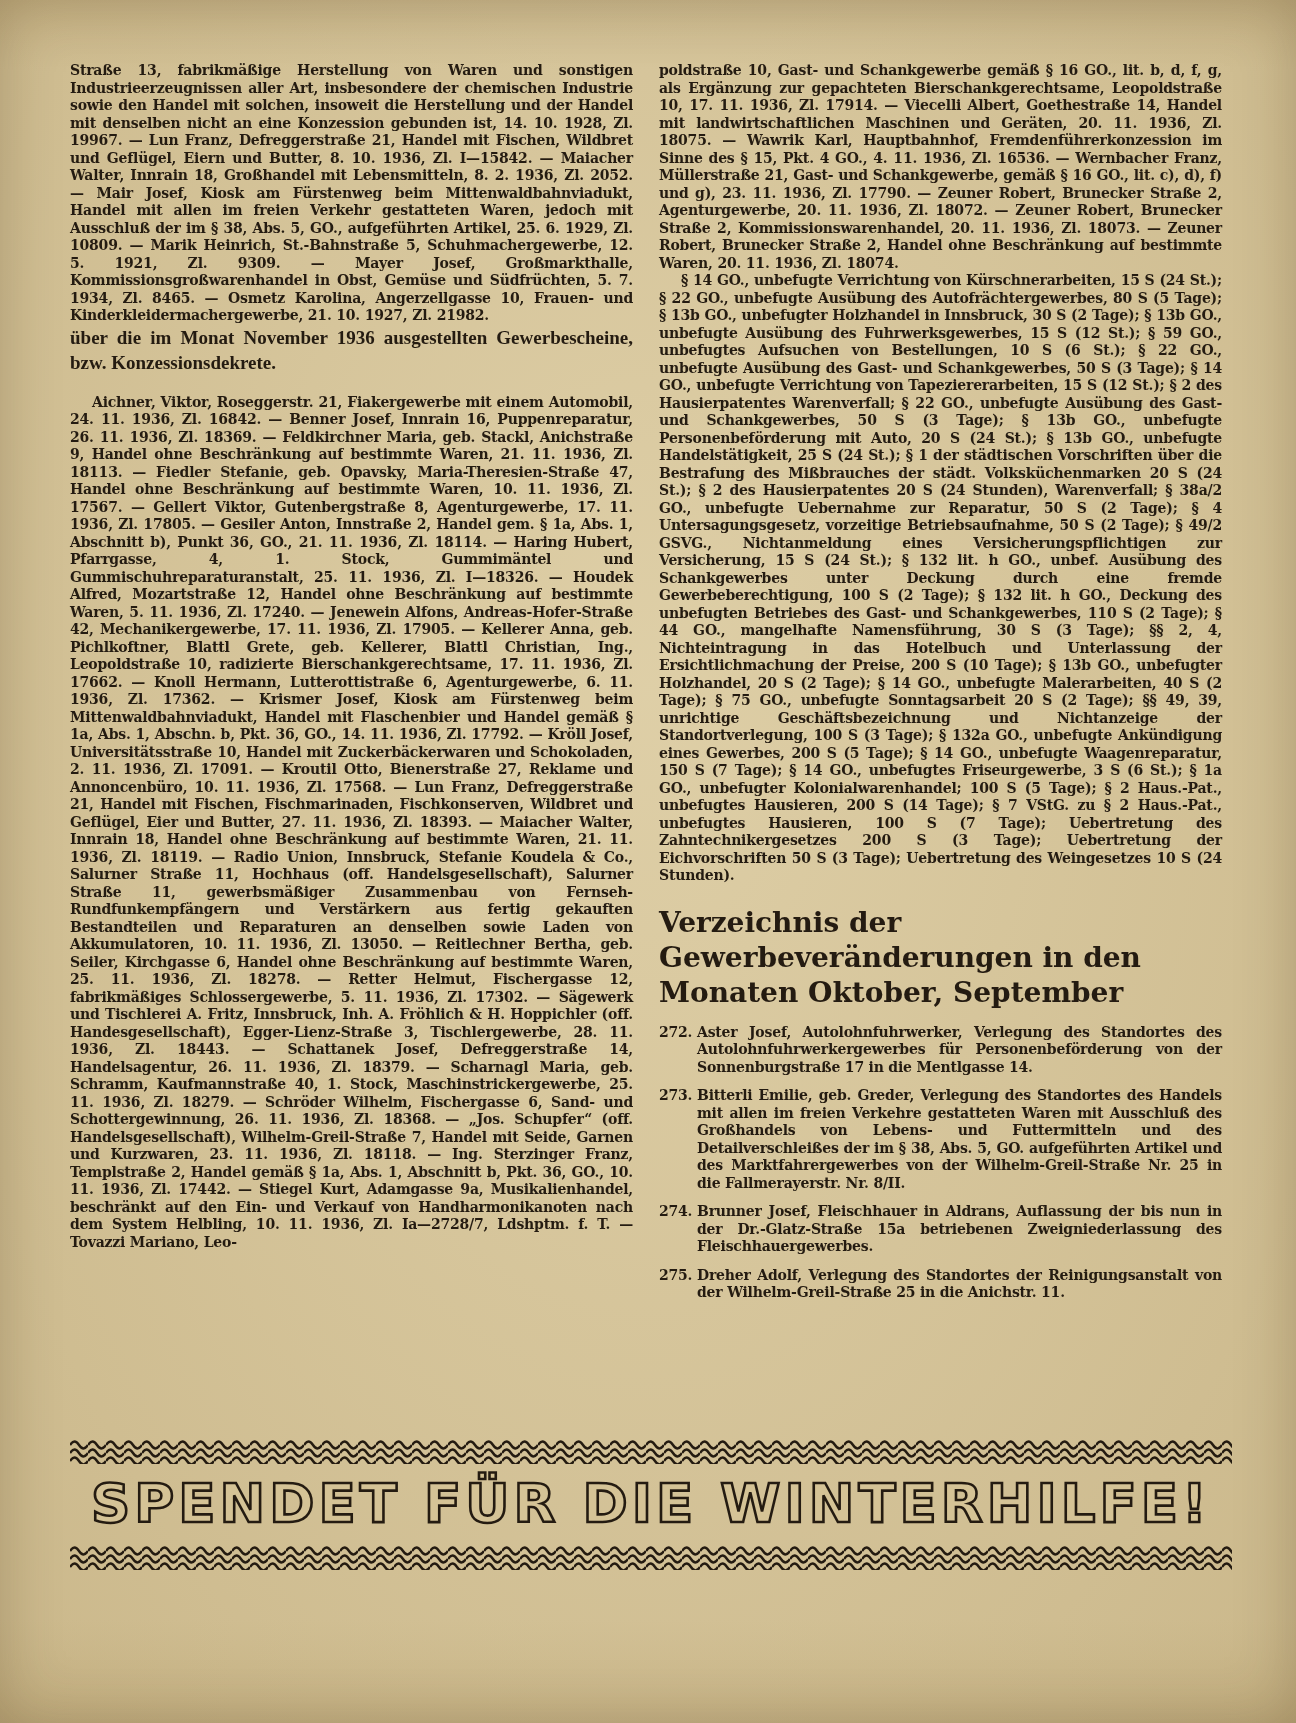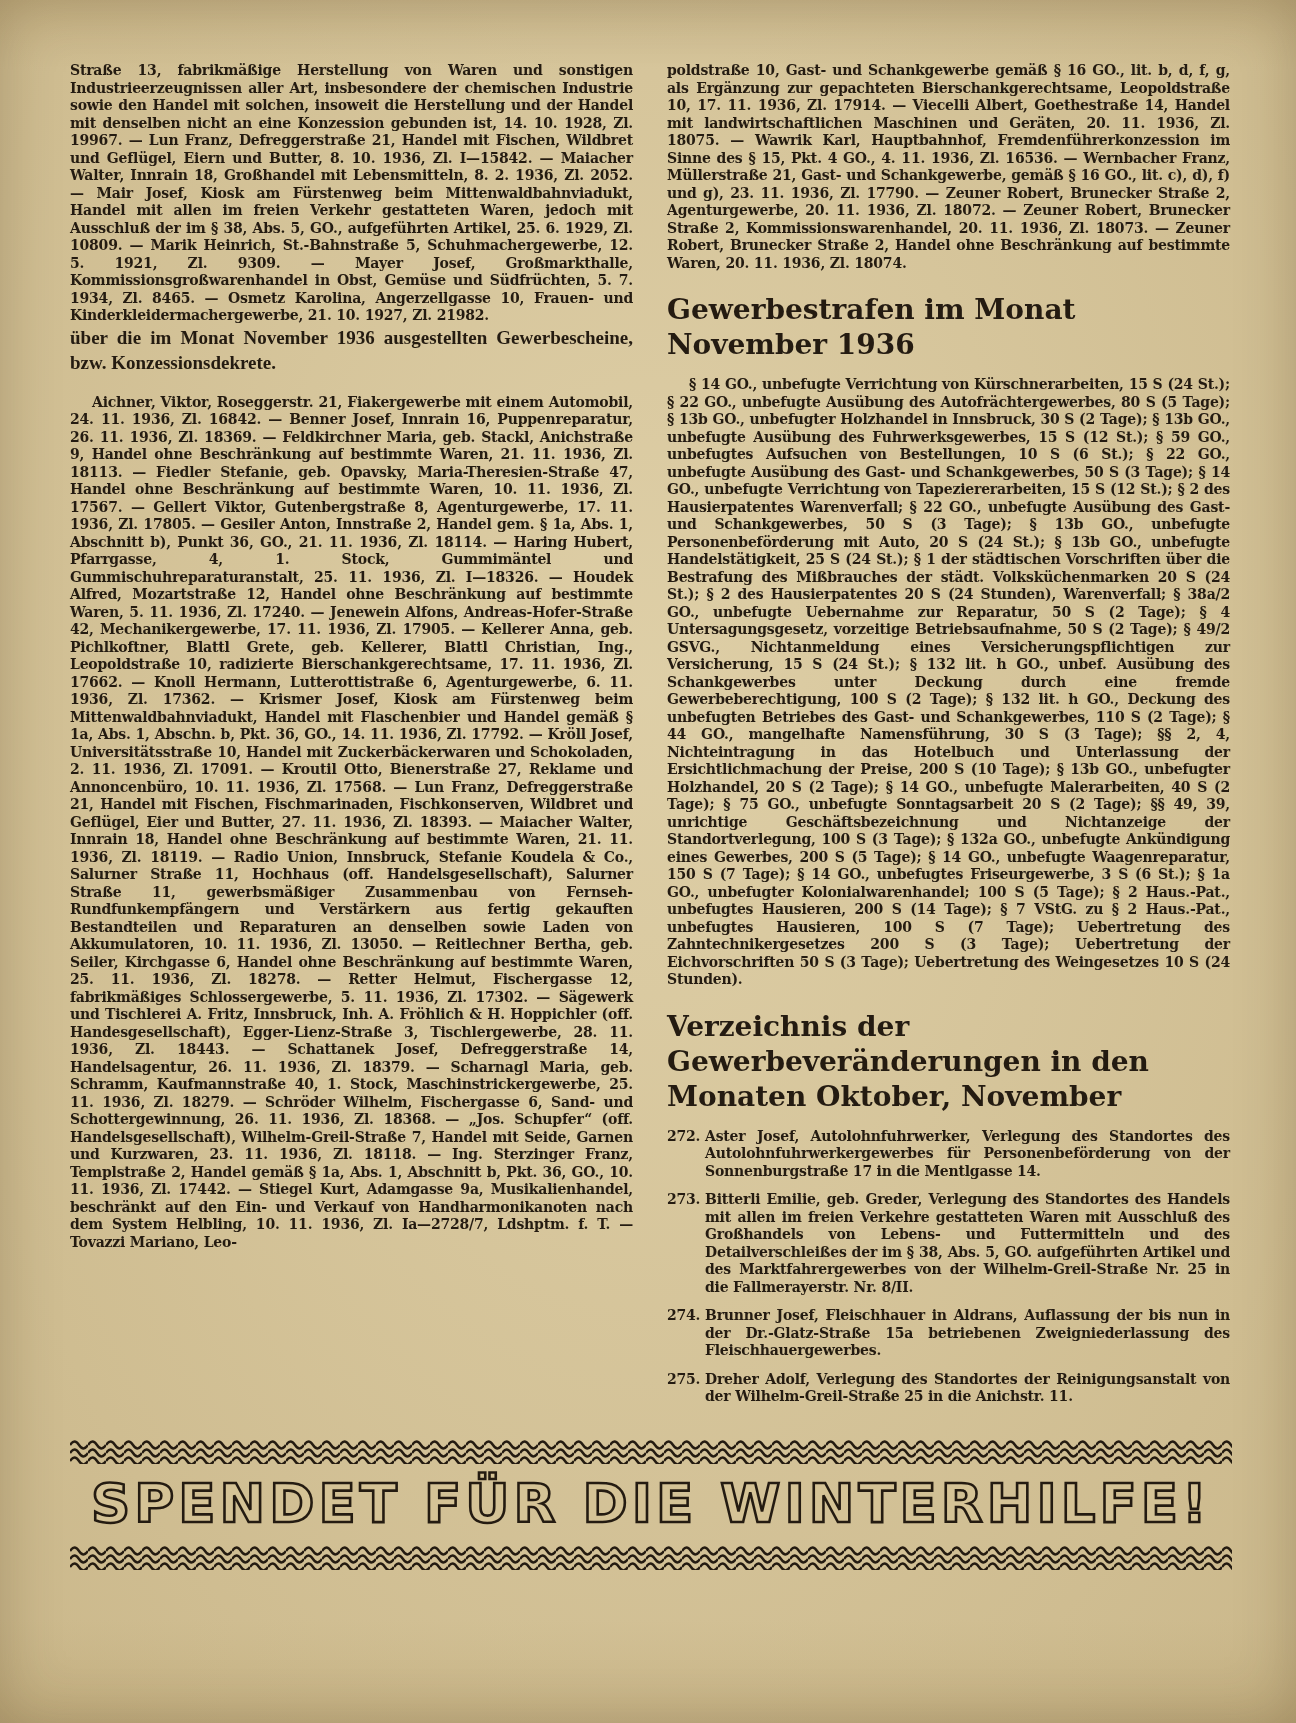--- a/index.html
+++ b/index.html
@@ -34,21 +34,21 @@
     letter-spacing: 0.5px;
   }
   .page-number {
     font-size: 31px;
     font-weight: bold;
     line-height: 1;
   }
   
   .columns {
     display: flex;
-    gap: 34px;
+    gap: 26px;
     margin-top: 26px;
   }
   .col { width: 563px; }
   .body-text {
     font-size: 14px;
     font-weight: bold;
     line-height: 1.25;
     text-align: justify;
     letter-spacing: -0.2px;
   }
@@ -110,24 +110,23 @@
     <div class="col">
       <p class="body-text">Straße 13, fabrikmäßige Herstellung von Waren und sonstigen Industrieerzeugnissen aller Art, insbesondere der chemischen Industrie sowie den Handel mit solchen, insoweit die Herstellung und der Handel mit denselben nicht an eine Konzession gebunden ist, 14. 10. 1928, Zl. 19967. — Lun Franz, Defreggerstraße 21, Handel mit Fischen, Wildbret und Geflügel, Eiern und Butter, 8. 10. 1936, Zl. I—15842. — Maiacher Walter, Innrain 18, Großhandel mit Lebensmitteln, 8. 2. 1936, Zl. 2052. — Mair Josef, Kiosk am Fürstenweg beim Mittenwaldbahnviadukt, Handel mit allen im freien Verkehr gestatteten Waren, jedoch mit Ausschluß der im § 38, Abs. 5, GO., aufgeführten Artikel, 25. 6. 1929, Zl. 10809. — Marik Heinrich, St.-Bahnstraße 5, Schuhmachergewerbe, 12. 5. 1921, Zl. 9309. — Mayer Josef, Großmarkthalle, Kommissionsgroßwarenhandel in Obst, Gemüse und Südfrüchten, 5. 7. 1934, Zl. 8465. — Osmetz Karolina, Angerzellgasse 10, Frauen- und Kinderkleidermachergewerbe, 21. 10. 1927, Zl. 21982.</p>
 
       <h2 class="section-subtitle">über die im Monat November 1936 ausgestellten Gewerbescheine, bzw. Konzessionsdekrete.</h2>
       <p class="body-text indent-first">Aichner, Viktor, Roseggerstr. 21, Fiakergewerbe mit einem Automobil, 24. 11. 1936, Zl. 16842. — Benner Josef, Innrain 16, Puppenreparatur, 26. 11. 1936, Zl. 18369. — Feldkirchner Maria, geb. Stackl, Anichstraße 9, Handel ohne Beschränkung auf bestimmte Waren, 21. 11. 1936, Zl. 18113. — Fiedler Stefanie, geb. Opavsky, Maria-Theresien-Straße 47, Handel ohne Beschränkung auf bestimmte Waren, 10. 11. 1936, Zl. 17567. — Gellert Viktor, Gutenbergstraße 8, Agenturgewerbe, 17. 11. 1936, Zl. 17805. — Gesiler Anton, Innstraße 2, Handel gem. § 1a, Abs. 1, Abschnitt b), Punkt 36, GO., 21. 11. 1936, Zl. 18114. — Haring Hubert, Pfarrgasse, 4, 1. Stock, Gummimäntel und Gummischuhreparaturanstalt, 25. 11. 1936, Zl. I—18326. — Houdek Alfred, Mozartstraße 12, Handel ohne Beschränkung auf bestimmte Waren, 5. 11. 1936, Zl. 17240. — Jenewein Alfons, Andreas-Hofer-Straße 42, Mechanikergewerbe, 17. 11. 1936, Zl. 17905. — Kellerer Anna, geb. Pichlkoftner, Blattl Grete, geb. Kellerer, Blattl Christian, Ing., Leopoldstraße 10, radizierte Bierschankgerechtsame, 17. 11. 1936, Zl. 17662. — Knoll Hermann, Lutterottistraße 6, Agenturgewerbe, 6. 11. 1936, Zl. 17362. — Krismer Josef, Kiosk am Fürstenweg beim Mittenwaldbahnviadukt, Handel mit Flaschenbier und Handel gemäß § 1a, Abs. 1, Abschn. b, Pkt. 36, GO., 14. 11. 1936, Zl. 17792. — Kröll Josef, Universitätsstraße 10, Handel mit Zuckerbäckerwaren und Schokoladen, 2. 11. 1936, Zl. 17091. — Kroutil Otto, Bienerstraße 27, Reklame und Annoncenbüro, 10. 11. 1936, Zl. 17568. — Lun Franz, Defreggerstraße 21, Handel mit Fischen, Fischmarinaden, Fischkonserven, Wildbret und Geflügel, Eier und Butter, 27. 11. 1936, Zl. 18393. — Maiacher Walter, Innrain 18, Handel ohne Beschränkung auf bestimmte Waren, 21. 11. 1936, Zl. 18119. — Radio Union, Innsbruck, Stefanie Koudela &amp; Co., Salurner Straße 11, Hochhaus (off. Handelsgesellschaft), Salurner Straße 11, gewerbsmäßiger Zusammenbau von Fernseh-Rundfunkempfängern und Verstärkern aus fertig gekauften Bestandteilen und Reparaturen an denselben sowie Laden von Akkumulatoren, 10. 11. 1936, Zl. 13050. — Reitlechner Bertha, geb. Seiler, Kirchgasse 6, Handel ohne Beschränkung auf bestimmte Waren, 25. 11. 1936, Zl. 18278. — Retter Helmut, Fischergasse 12, fabrikmäßiges Schlossergewerbe, 5. 11. 1936, Zl. 17302. — Sägewerk und Tischlerei A. Fritz, Innsbruck, Inh. A. Fröhlich &amp; H. Hoppichler (off. Handesgesellschaft), Egger-Lienz-Straße 3, Tischlergewerbe, 28. 11. 1936, Zl. 18443. — Schattanek Josef, Defreggerstraße 14, Handelsagentur, 26. 11. 1936, Zl. 18379. — Scharnagl Maria, geb. Schramm, Kaufmannstraße 40, 1. Stock, Maschinstrickergewerbe, 25. 11. 1936, Zl. 18279. — Schröder Wilhelm, Fischergasse 6, Sand- und Schottergewinnung, 26. 11. 1936, Zl. 18368. — „Jos. Schupfer“ (off. Handelsgesellschaft), Wilhelm-Greil-Straße 7, Handel mit Seide, Garnen und Kurzwaren, 23. 11. 1936, Zl. 18118. — Ing. Sterzinger Franz, Templstraße 2, Handel gemäß § 1a, Abs. 1, Abschnitt b, Pkt. 36, GO., 10. 11. 1936, Zl. 17442. — Stiegel Kurt, Adamgasse 9a, Musikalienhandel, beschränkt auf den Ein- und Verkauf von Handharmonikanoten nach dem System Helbling, 10. 11. 1936, Zl. Ia—2728/7, Ldshptm. f. T. — Tovazzi Mariano, Leo-</p>
     </div>
 
     <div class="col">
       <p class="body-text">poldstraße 10, Gast- und Schankgewerbe gemäß § 16 GO., lit. b, d, f, g, als Ergänzung zur gepachteten Bierschankgerechtsame, Leopoldstraße 10, 17. 11. 1936, Zl. 17914. — Viecelli Albert, Goethestraße 14, Handel mit landwirtschaftlichen Maschinen und Geräten, 20. 11. 1936, Zl. 18075. — Wawrik Karl, Hauptbahnhof, Fremdenführerkonzession im Sinne des § 15, Pkt. 4 GO., 4. 11. 1936, Zl. 16536. — Wernbacher Franz, Müllerstraße 21, Gast- und Schankgewerbe, gemäß § 16 GO., lit. c), d), f) und g), 23. 11. 1936, Zl. 17790. — Zeuner Robert, Brunecker Straße 2, Agenturgewerbe, 20. 11. 1936, Zl. 18072. — Zeuner Robert, Brunecker Straße 2, Kommissionswarenhandel, 20. 11. 1936, Zl. 18073. — Zeuner Robert, Brunecker Straße 2, Handel ohne Beschränkung auf bestimmte Waren, 20. 11. 1936, Zl. 18074.</p>
 
-      <h1 class="section-title-lg">Gewerbestrafen im Monat November 1936</h1>
       <p class="body-text indent-first">§ 14 GO., unbefugte Verrichtung von Kürschnerarbeiten, 15 S (24 St.); § 22 GO., unbefugte Ausübung des Autofrächtergewerbes, 80 S (5 Tage); § 13b GO., unbefugter Holzhandel in Innsbruck, 30 S (2 Tage); § 13b GO., unbefugte Ausübung des Fuhrwerksgewerbes, 15 S (12 St.); § 59 GO., unbefugtes Aufsuchen von Bestellungen, 10 S (6 St.); § 22 GO., unbefugte Ausübung des Gast- und Schankgewerbes, 50 S (3 Tage); § 14 GO., unbefugte Verrichtung von Tapeziererarbeiten, 15 S (12 St.); § 2 des Hausierpatentes Warenverfall; § 22 GO., unbefugte Ausübung des Gast- und Schankgewerbes, 50 S (3 Tage); § 13b GO., unbefugte Personenbeförderung mit Auto, 20 S (24 St.); § 13b GO., unbefugte Handelstätigkeit, 25 S (24 St.); § 1 der städtischen Vorschriften über die Bestrafung des Mißbrauches der städt. Volksküchenmarken 20 S (24 St.); § 2 des Hausierpatentes 20 S (24 Stunden), Warenverfall; § 38a/2 GO., unbefugte Uebernahme zur Reparatur, 50 S (2 Tage); § 4 Untersagungsgesetz, vorzeitige Betriebsaufnahme, 50 S (2 Tage); § 49/2 GSVG., Nichtanmeldung eines Versicherungspflichtigen zur Versicherung, 15 S (24 St.); § 132 lit. h GO., unbef. Ausübung des Schankgewerbes unter Deckung durch eine fremde Gewerbeberechtigung, 100 S (2 Tage); § 132 lit. h GO., Deckung des unbefugten Betriebes des Gast- und Schankgewerbes, 110 S (2 Tage); § 44 GO., mangelhafte Namensführung, 30 S (3 Tage); §§ 2, 4, Nichteintragung in das Hotelbuch und Unterlassung der Ersichtlichmachung der Preise, 200 S (10 Tage); § 13b GO., unbefugter Holzhandel, 20 S (2 Tage); § 14 GO., unbefugte Malerarbeiten, 40 S (2 Tage); § 75 GO., unbefugte Sonntagsarbeit 20 S (2 Tage); §§ 49, 39, unrichtige Geschäftsbezeichnung und Nichtanzeige der Standortverlegung, 100 S (3 Tage); § 132a GO., unbefugte Ankündigung eines Gewerbes, 200 S (5 Tage); § 14 GO., unbefugte Waagenreparatur, 150 S (7 Tage); § 14 GO., unbefugtes Friseurgewerbe, 3 S (6 St.); § 1a GO., unbefugter Kolonialwarenhandel; 100 S (5 Tage); § 2 Haus.-Pat., unbefugtes Hausieren, 200 S (14 Tage); § 7 VStG. zu § 2 Haus.-Pat., unbefugtes Hausieren, 100 S (7 Tage); Uebertretung des Zahntechnikergesetzes 200 S (3 Tage); Uebertretung der Eichvorschriften 50 S (3 Tage); Uebertretung des Weingesetzes 10 S (24 Stunden).</p>
 
-      <h1 class="section-title-lg">Verzeichnis der Gewerbeveränderungen in den Monaten Oktober, November</h1>
+      <h1 class="section-title-lg">Verzeichnis der Gewerbeveränderungen in den Monaten Oktober, September</h1>
 
       <div class="delta-list">
         <div class="delta-item">
           <span class="num">272.</span>
           <span>Aster Josef, Autolohnfuhrwerker, Verlegung des Standortes des Autolohnfuhrwerkergewerbes für Personenbeförderung von der Sonnenburgstraße 17 in die Mentlgasse 14.</span>
         </div>
         <div class="delta-item">
           <span class="num">273.</span>
           <span>Bitterli Emilie, geb. Greder, Verlegung des Standortes des Handels mit allen im freien Verkehre gestatteten Waren mit Ausschluß des Großhandels von Lebens- und Futtermitteln und des Detailverschleißes der im § 38, Abs. 5, GO. aufgeführten Artikel und des Marktfahrergewerbes von der Wilhelm-Greil-Straße Nr. 25 in die Fallmerayerstr. Nr. 8/II.</span>
         </div>

